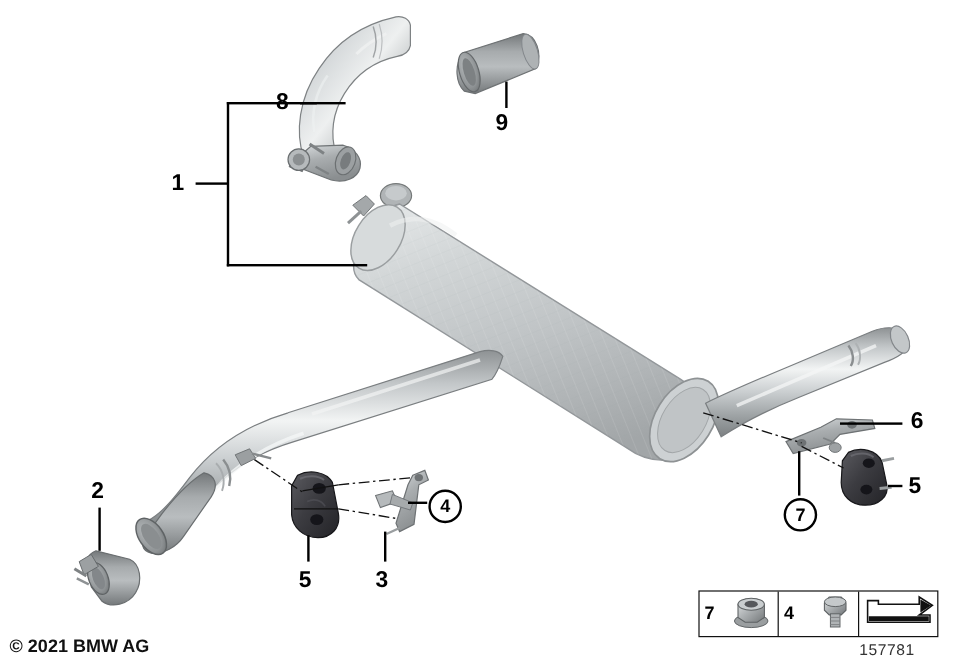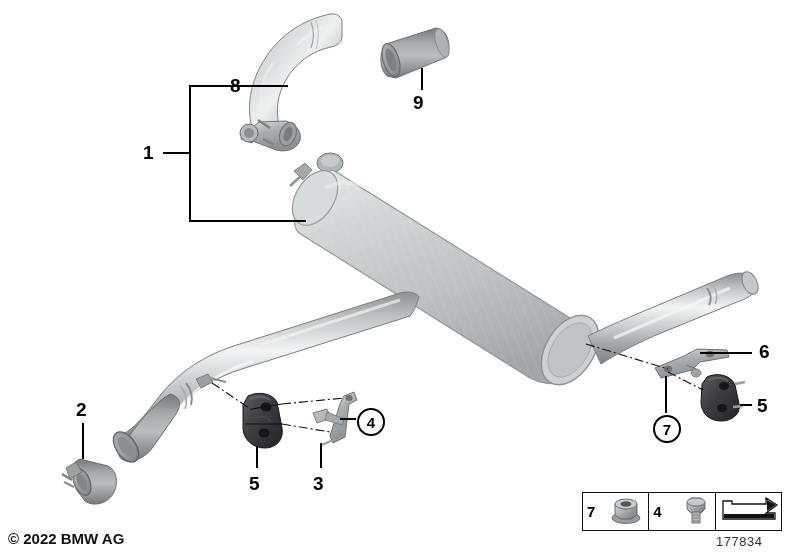--- a/index.html
+++ b/index.html
@@ -320,17 +320,17 @@
         <svg width="60" height="30" viewBox="0 0 60 30">
           <path d="M3,6 L3,24 L55,24 L55,18 L46,18 L57,10 L46,3 L46,9 L12,9 L12,6 Z" fill="none" stroke="#111" stroke-width="1.3" stroke-linejoin="miter"></path>
           <path d="M4,19 L54,19 L54,23 L4,23 Z" fill="#111"></path>
           <path d="M47,5 L56,10 L47,16 Z" fill="#111"></path>
         </svg>
       </span>
     </div>
 
   </div>
 
-  <div id="partnum">177834</div>
-
-  <div id="copyright">© 2022 BMW AG</div>
+  <div id="partnum">157781</div>
+
+  <div id="copyright">© 2021 BMW AG</div>
 
 </div>
 
 </body></html>

